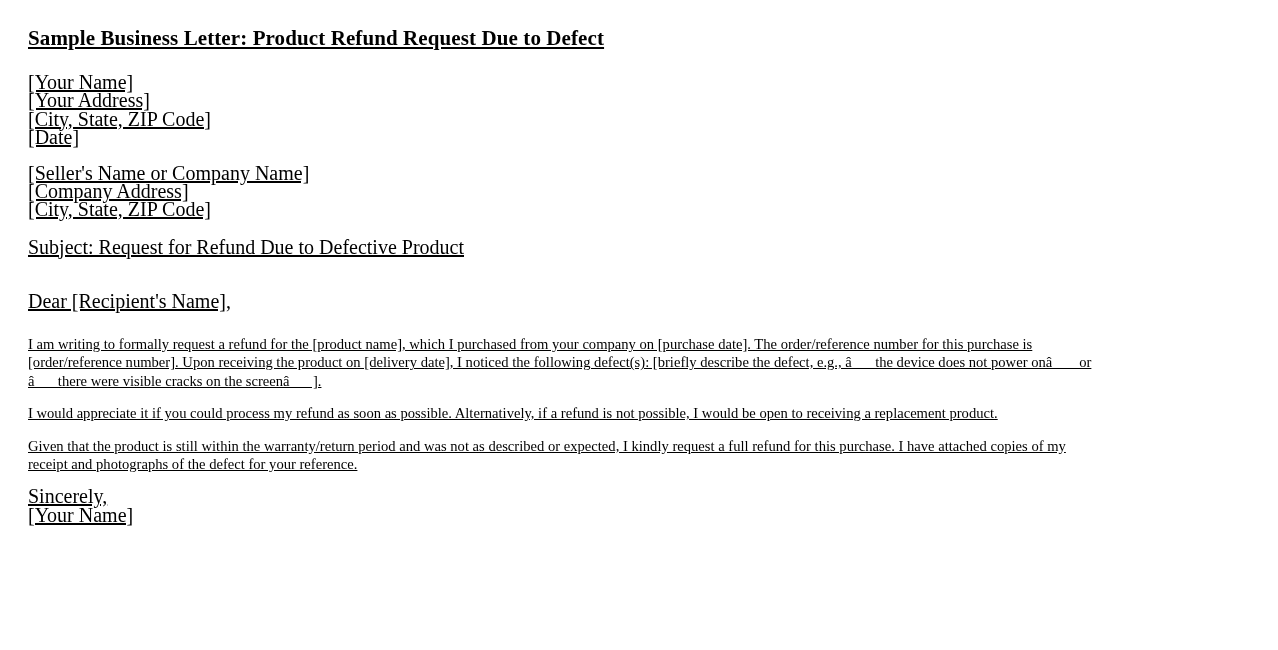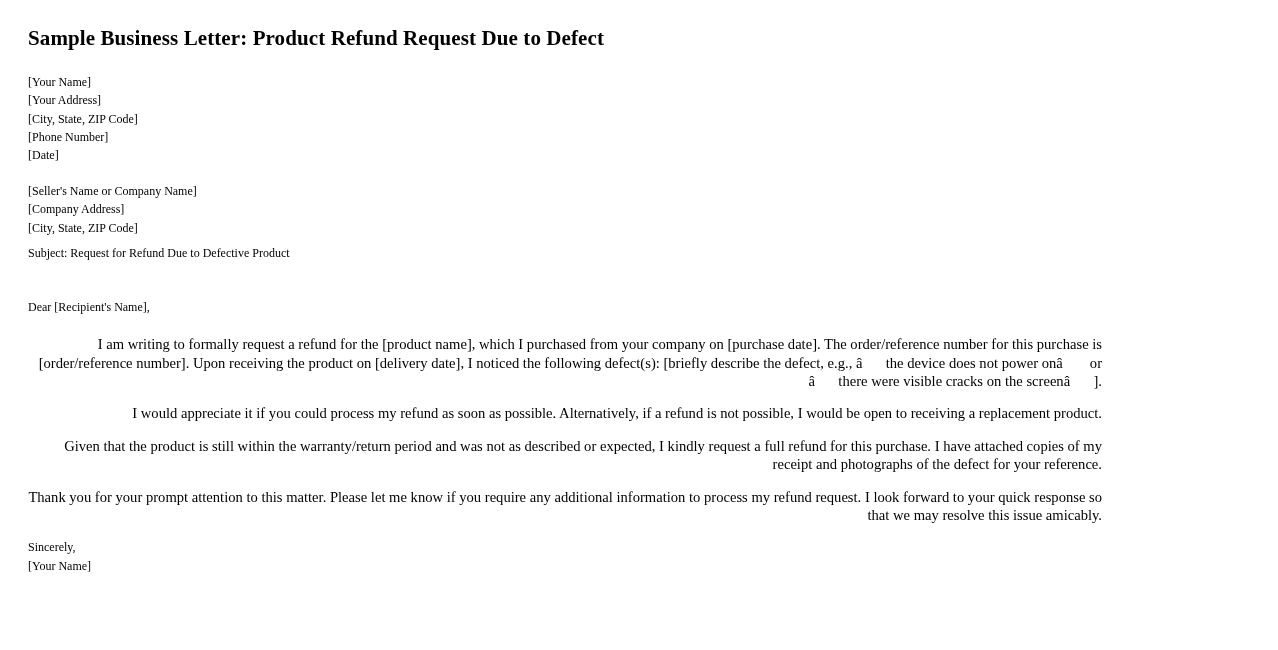--- a/index.html
+++ b/index.html
@@ -11,88 +11,87 @@
     width: 1278px;
     height: 650px;
     font-family: "Liberation Serif", "DejaVu Serif", serif;
     color: #000000;
     overflow: hidden;
   }
   .page {
     padding: 26px 28px 0 28px;
     box-sizing: border-box;
     width: 1130px;
+    text-decoration: underline;
   }
   .doc-title {
     font-size: 21px;
     font-weight: bold;
     margin: 0 0 22px 0;
     line-height: 1.2;
     letter-spacing: 0.1px;
   }
   .block {
-    font-size: 12px;
+    font-size: 20px;
     line-height: 18.2px;
     margin: 0 0 14px 0;
   }
   .para {
     font-size: 14.6px;
     line-height: 18.4px;
     margin: 0 0 14px 0;
     max-width: 1215px;
-    text-align: right;
+    text-align: left;
   }
   .sender-block {
     margin-bottom: 18px;
   }
   .recipient-block {
-    margin-bottom: 7px;
+    margin-bottom: 19px;
   }
   .subject-line {
     margin-bottom: 36px;
   }
   .salutation {
-    margin-bottom: 19px;
+    margin-bottom: 25px;
   }
   .closing {
     margin-bottom: 3px;
   }
   .line {
     display: block;
     white-space: pre-wrap;
   }
 </style>
 </head>
 <body>
 
 <div class="page">
 
   <h1 class="doc-title">Sample Business Letter: Product Refund Request Due to Defect</h1>
 
   <div class="block sender-block">
     <span class="line">[Your Name]</span>
     <span class="line">[Your Address]</span>
     <span class="line">[City, State, ZIP Code]</span>
-    <span class="line">[Phone Number]</span>
     <span class="line">[Date]</span>
   </div>
 
   <div class="block recipient-block">
     <span class="line">[Seller's Name or Company Name]</span>
     <span class="line">[Company Address]</span>
     <span class="line">[City, State, ZIP Code]</span>
   </div>
 
   <div class="block subject-line">Subject: Request for Refund Due to Defective Product</div>
 
   <div class="block salutation">Dear [Recipient's Name],</div>
 
   <p class="para">I am writing to formally request a refund for the [product name], which I purchased from your company on [purchase date]. The order/reference number for this purchase is [order/reference number]. Upon receiving the product on [delivery date], I noticed the following defect(s): [briefly describe the defect, e.g., âthe device does not power onâ or âthere were visible cracks on the screenâ].</p>
   <p class="para">I would appreciate it if you could process my refund as soon as possible. Alternatively, if a refund is not possible, I would be open to receiving a replacement product.</p>
   <p class="para">Given that the product is still within the warranty/return period and was not as described or expected, I kindly request a full refund for this purchase. I have attached copies of my receipt and photographs of the defect for your reference.</p>
-  <p class="para">Thank you for your prompt attention to this matter. Please let me know if you require any additional information to process my refund request. I look forward to your quick response so that we may resolve this issue amicably.</p>
 
   <div class="block closing">
     <span class="line">Sincerely,</span>
     <span class="line">[Your Name]</span>
   </div>
 
 </div>
 
 </body></html>

